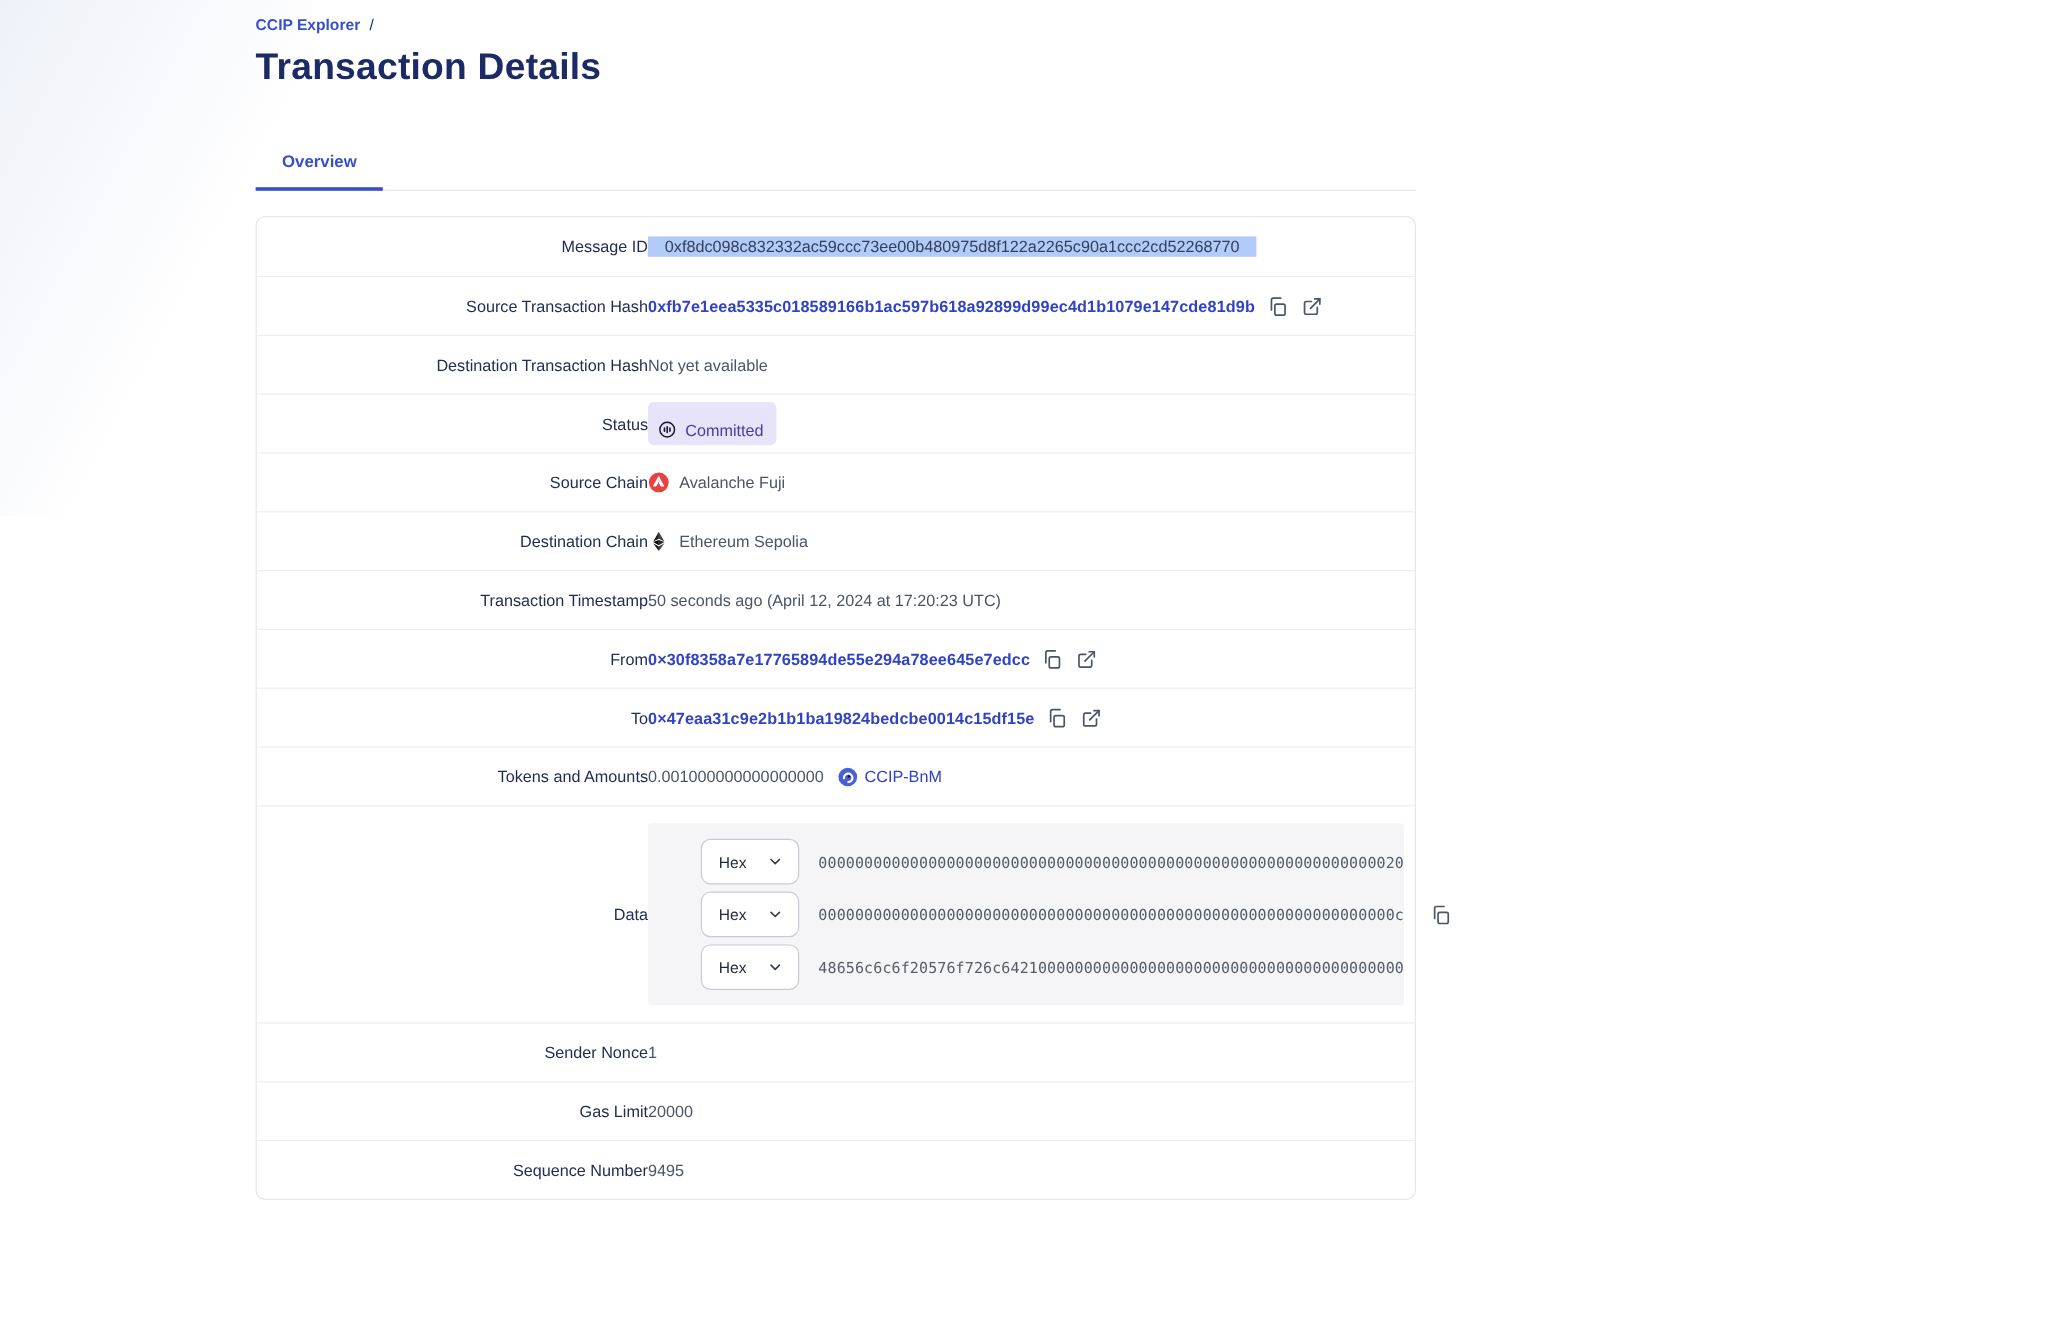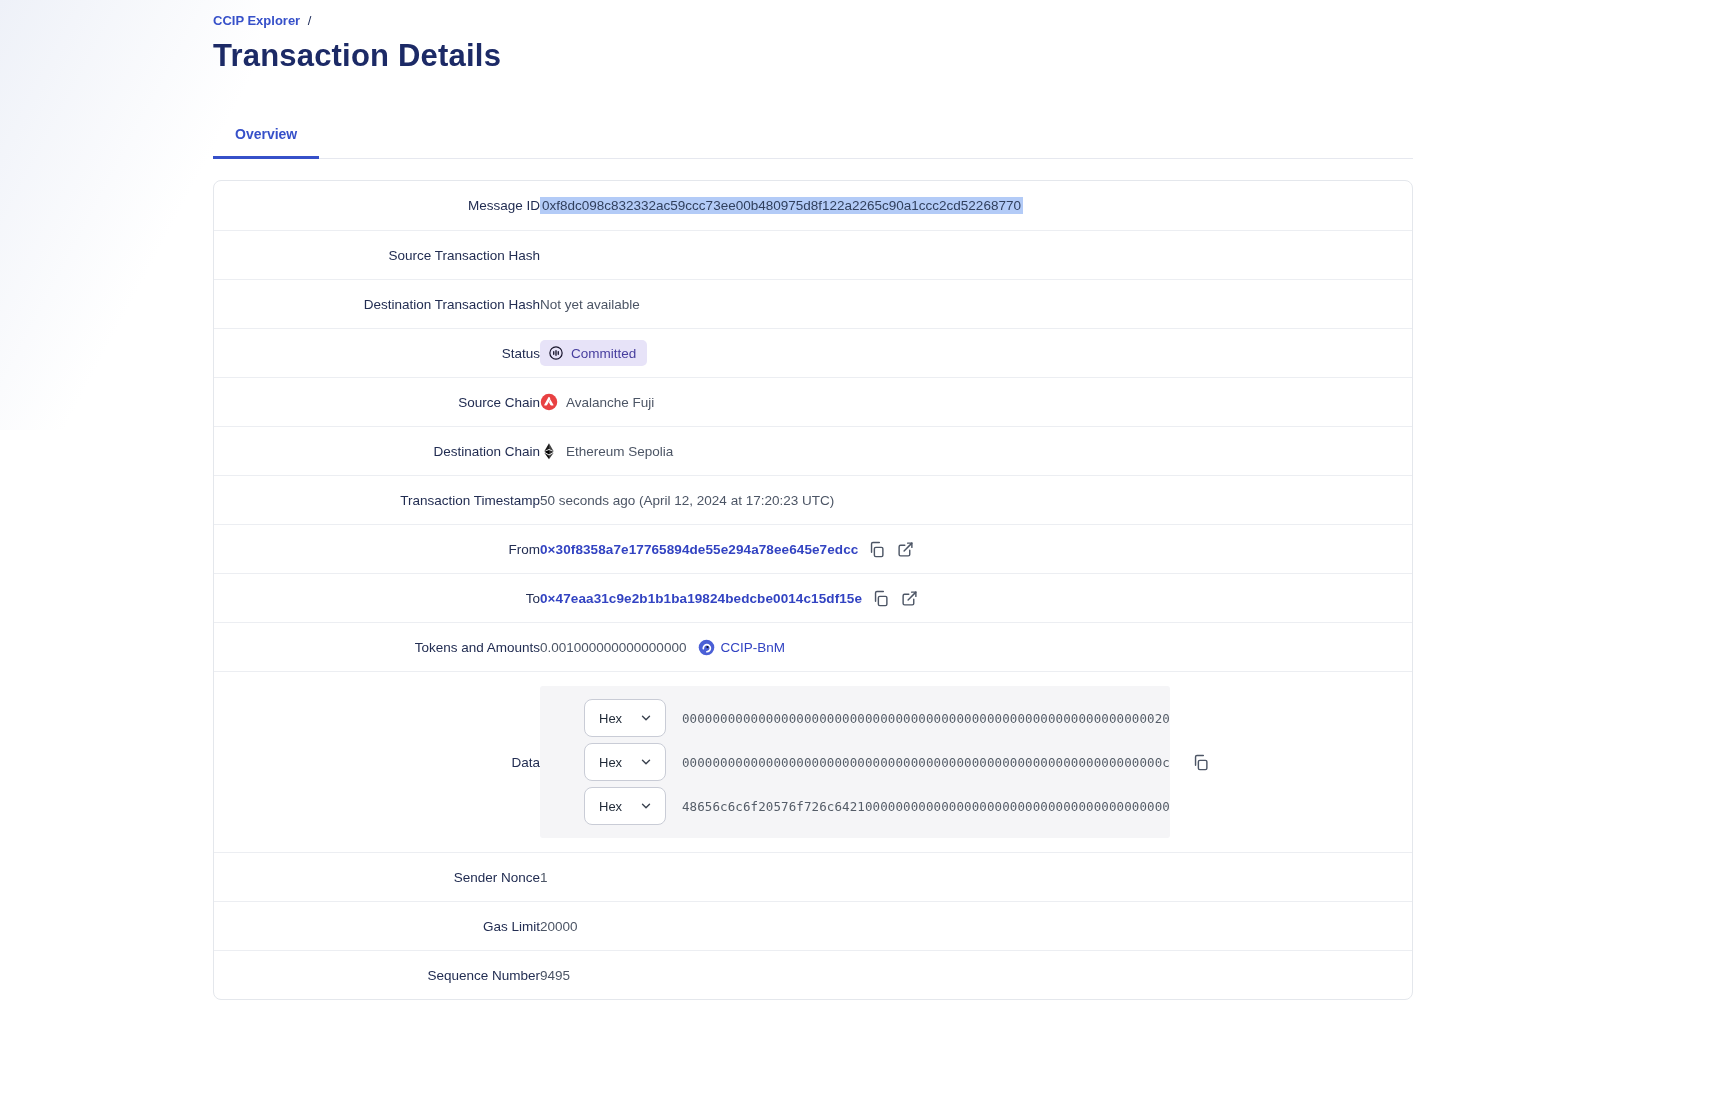--- a/index.html
+++ b/index.html
@@ -3,47 +3,47 @@
 <meta charset="utf-8">
 <style>
   * { margin:0; padding:0; box-sizing:border-box; }
   html,body { width:1715px; height:1107px; background:#ffffff; overflow:hidden;
               font-family:"Liberation Sans", sans-serif; position:relative; }
 
   .bg-decor { position:absolute; left:0; top:0; width:260px; height:430px;
               background:linear-gradient(118deg, #eef1f8 0%, rgba(255,255,255,0) 60%);
               pointer-events:none; }
 
-  .content { position:absolute; left:213px; top:0; width:1200px; }
+  .content { position:absolute; left:213px; top:0; width:967px; }
 
   .breadcrumb { padding-top:13px; font-size:13px; font-weight:700; }
   .breadcrumb a { color:#3650c9; text-decoration:none; cursor:pointer; }
   .breadcrumb .sep { color:#1b2a58; font-weight:400; margin-left:4px; }
 
   h1.page-title { margin-top:10px; font-size:31px; font-weight:700; color:#1c2a66; letter-spacing:.2px; }
 
   .tabbar { margin-top:42px; border-bottom:1px solid #e6e8ef; display:flex; }
   .tab { padding:10px 22px 14px 22px; font-size:14px; font-weight:600; color:#3650c9;
          border-bottom:3px solid #3650c9; margin-bottom:-1px; cursor:pointer; }
 
   .card { margin-top:21px; border:1px solid #e4e7ec; border-radius:8px; background:#fff; }
   .row { display:flex; align-items:center; min-height:49px; padding:0 22px; border-top:1px solid #eceef2; }
   .row:first-child { border-top:none; }
   .row-label { flex:0 0 304px; font-size:13.5px; font-weight:500; color:#222d52;text-align:right; }
   .row-value { display:flex; align-items:center; gap:8px; font-size:13.5px; color:#4c5565; }
 
-  .selected-text { background:#b3cbf7; color:#31405e; padding:1px 2px; }
+  .selected-text { background:#b3cbf7; color:#31405e; padding:1px 14px; }
 
   .hash-link { color:#3243c2; font-weight:600; text-decoration:none; cursor:pointer; letter-spacing:.1px; }
   .icon-btn { background:none; border:none; cursor:pointer; color:#4c5565; display:flex;
               align-items:center; padding:2px; }
   .icon-btn svg { width:17px; height:17px; }
 
   .badge { display:inline-flex; align-items:center; gap:7px; background:#e7e3f8; color:#473e9e;
-           font-size:13.5px; font-weight:500; padding:5px 11px 5px 8px; border-radius:5px; }
+           font-size:13.5px; font-weight:500; padding:15px 11px 5px 8px; border-radius:5px; }
   .badge svg { width:16px; height:16px; color:#17142b; }
 
   .chain-icon { width:18px; height:18px; display:inline-flex; }
 
   .info-icon { color:#9aa2ad; display:inline-flex; margin-left:2px; cursor:pointer; }
   .info-icon svg { width:15px; height:15px; }
 
   .token-link { display:inline-flex; align-items:center; gap:5px; color:#3243c2; font-weight:500;
                 text-decoration:none; cursor:pointer; margin-left:4px; }
   .token-icon { width:17px; height:17px; }
@@ -81,20 +81,36 @@
 
     <div class="row">
       <div class="row-label">Message ID</div>
       <div class="row-value">
         <span class="selected-text">0xf8dc098c832332ac59ccc73ee00b480975d8f122a2265c90a1ccc2cd52268770</span>
       </div>
     </div>
 
     <div class="row">
       <div class="row-label">Source Transaction Hash</div>
+      <div class="row-value">
+        <a class="hash-link">0xfb7e1eea5335c018589166b1ac597b618a92899d99ec4d1b1079e147cde81d9b</a>
+        <button class="icon-btn">
+          <svg viewBox="0 0 24 24" fill="none" stroke="currentColor" stroke-width="2" stroke-linecap="round" stroke-linejoin="round">
+              <rect x="9" y="9" width="12" height="13" rx="2"></rect>
+              <path d="M5 16V4a2 2 0 0 1 2-2h9"></path>
+            </svg>
+        </button>
+        <button class="icon-btn">
+          <svg viewBox="0 0 24 24" fill="none" stroke="currentColor" stroke-width="2" stroke-linecap="round" stroke-linejoin="round">
+              <path d="M18 13v6a2 2 0 0 1-2 2H5a2 2 0 0 1-2-2V8a2 2 0 0 1 2-2h6"></path>
+              <polyline points="15 3 21 3 21 9"></polyline>
+              <line x1="10" y1="14" x2="21" y2="3"></line>
+            </svg>
+        </button>
+      </div>
     </div>
 
     <div class="row">
       <div class="row-label">Destination Transaction Hash</div>
       <div class="row-value">
           <span>Not yet available</span>
         </div>
     </div>
 
     <div class="row">

